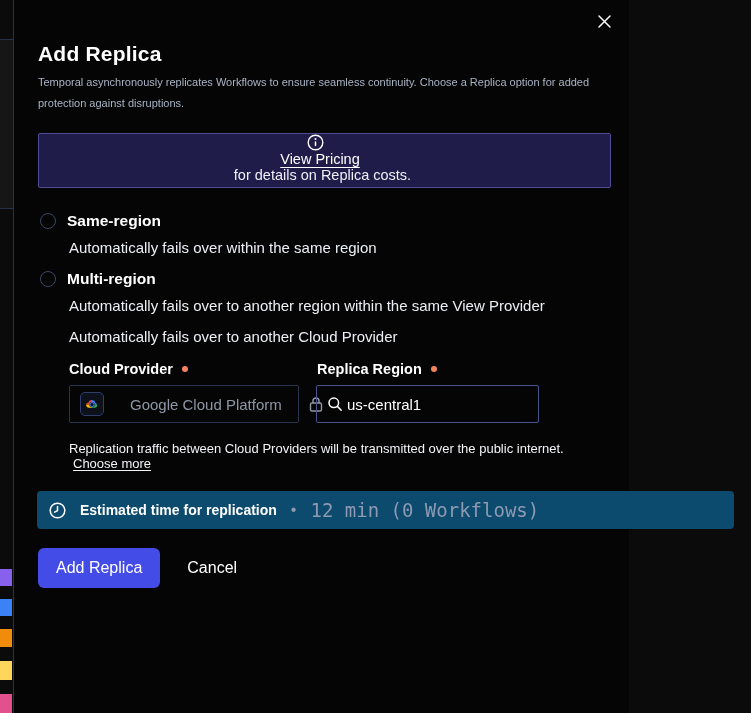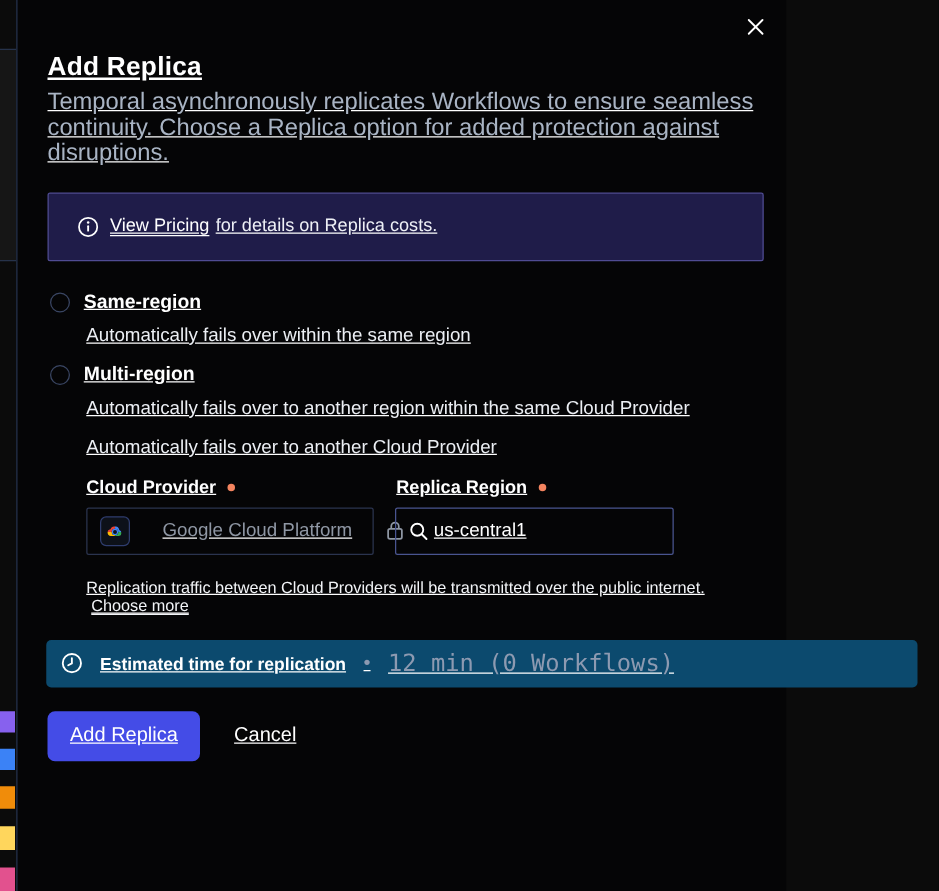--- a/index.html
+++ b/index.html
@@ -19,30 +19,30 @@
                  border-top:1px solid #26324a; border-bottom:1px solid #26324a; }
   .strip-block { position:absolute; left:0; width:12px; }
   .sb0 { top:569px; height:17px; }
   .sb1 { top:599px; height:17px; }
   .sb2 { top:629px; height:18px; }
   .sb3 { top:661px; height:19px; }
   .sb4 { top:694px; height:19px; }
 
   
   .modal { position:absolute; left:13px; top:0; width:616px; height:713px;
-           background:#050506; border-left:1.5px solid #26334e; padding:0 18px 0 24px;text-decoration:underline; }
+           background:#050506; border-left:1.5px solid #26334e; padding:0 18px 0 24px; }
 
   .close-btn { position:absolute; top:9px; right:13px; width:24px; height:24px;
                display:flex; align-items:center; justify-content:center; cursor:pointer; background:none; border:none; }
 
   .title { margin-top:42px; font-size:21px; font-weight:700; letter-spacing:.2px; color:#fff; }
-  .subtitle { margin-top:6px; font-size:19px; line-height:20.5px; color:#a9b4c4; max-width:694px; }
+  .subtitle { margin-top:6px; font-size:11px; line-height:20.5px; color:#a9b4c4; max-width:694px; }
 
   .pricing-banner { margin-top:20px; height:55px; border:1px solid #504c93; background:#1f1c49;
-                    border-radius:2px; display:flex; align-items:center; padding:0 32px 0 23px; font-size:14.5px; }
+                    border-radius:2px; display:flex; align-items:center; padding:0 32px 0 23px; font-size:14.5px;flex-direction:column; }
   .pricing-banner .icon-wrap { display:flex; margin-right:9px; }
   .pricing-link { text-decoration:underline; text-underline-offset:3px; cursor:pointer; color:#fff; }
   .pricing-rest { margin-left:5px; color:#eef0f6; }
 
   .options { margin-top:24px; }
   .option { margin-bottom:14px; }
   .option-head { display:flex; align-items:center; gap:11px; cursor:pointer; padding-left:2px; }
   .radio { width:16px; height:16px; border-radius:50%; border:1.5px solid #3a4663; flex:0 0 auto; }
   .option.selected .radio { background:var(--accent); border:2px solid #ffffff; width:17px; height:17px; }
   .option-label { font-weight:700; font-size:15.5px; }
@@ -126,21 +126,21 @@
         <span class="option-label">Same-region</span>
       </div>
       <div class="option-desc">Automatically fails over within the same region</div>
     </div>
 
     <div class="option">
       <div class="option-head">
         <span class="radio"></span>
         <span class="option-label">Multi-region</span>
       </div>
-      <div class="option-desc">Automatically fails over to another region within the same Cloud Provider</div>
+      <div class="option-desc">Automatically fails over to another region within the same View Provider</div>
     </div>
 
     <div class="option selected">
       <div class="option-desc">Automatically fails over to another Cloud Provider</div>
 
       <div class="field-labels">
         <div class="field-label first">
           <span>Cloud Provider</span>
           <span class="req-dot"></span>
         </div>

